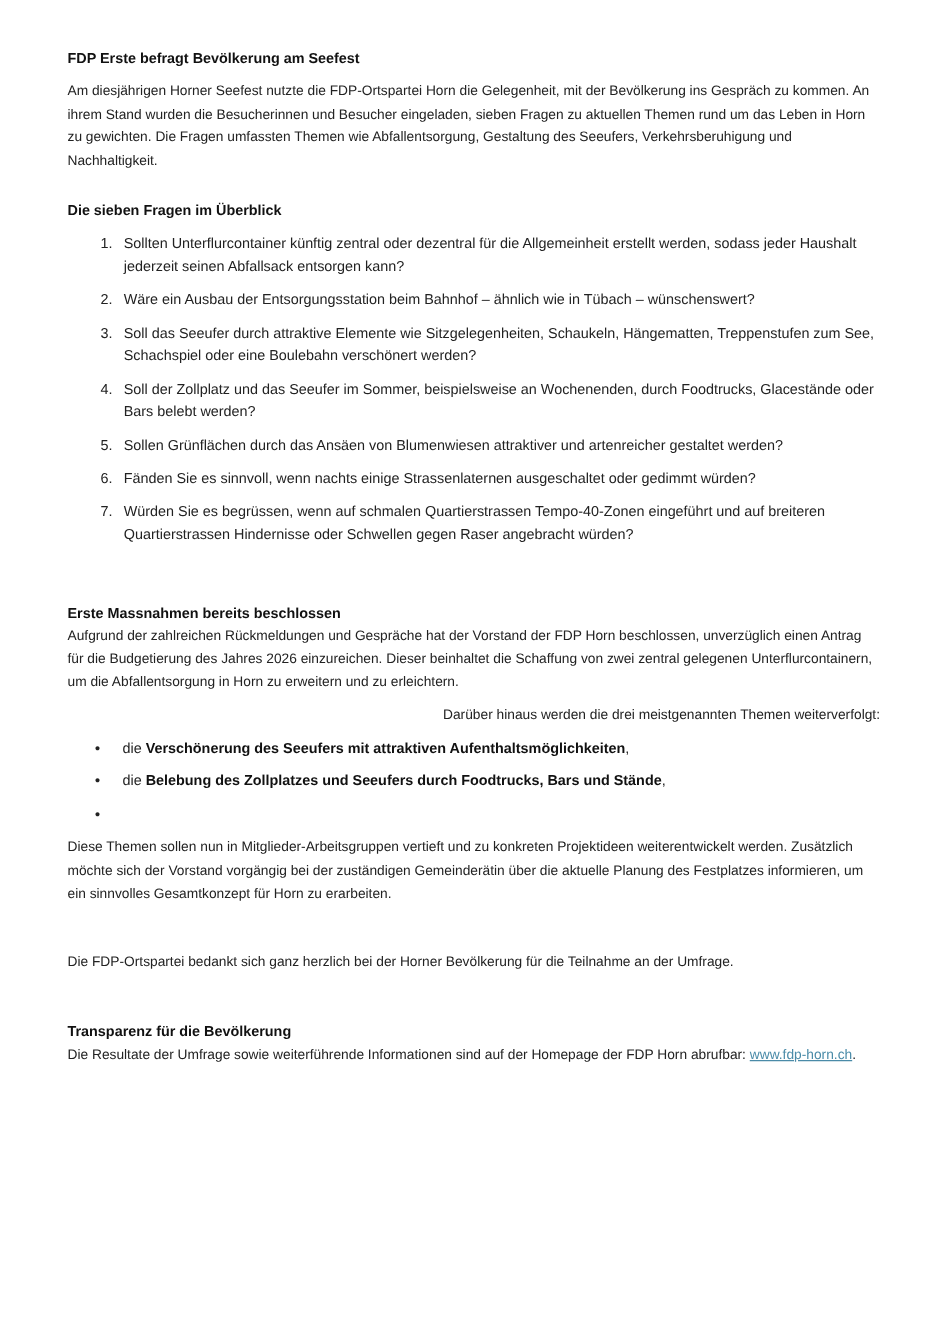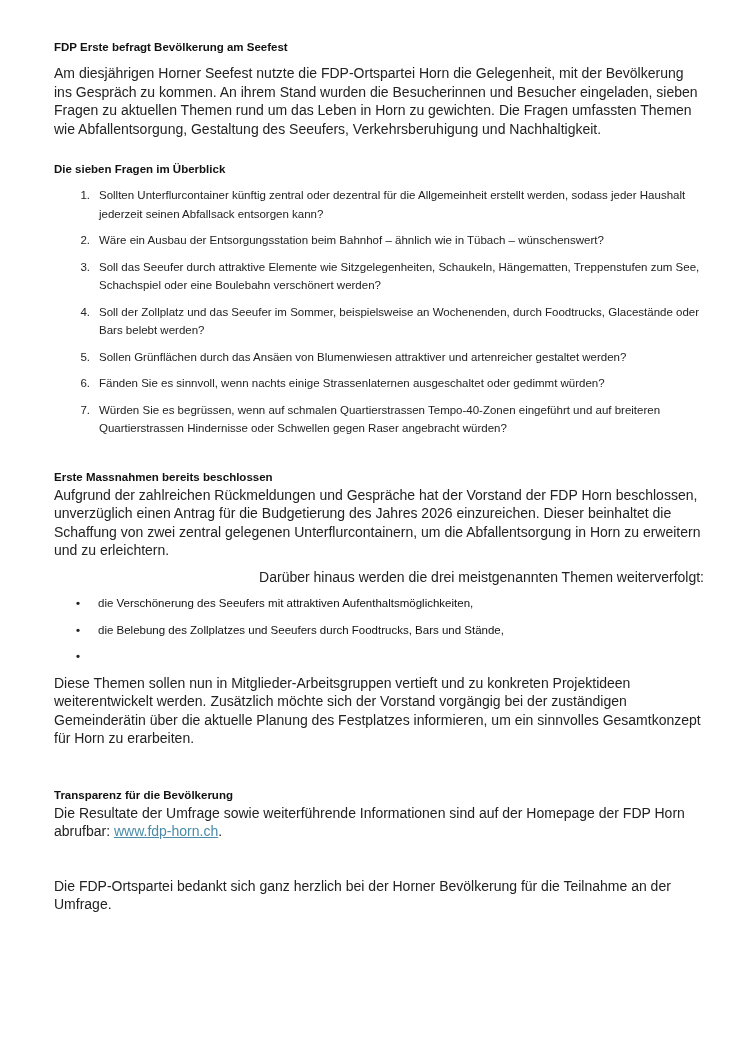--- a/index.html
+++ b/index.html
@@ -2,29 +2,29 @@
 <html><head>
   <meta charset="utf-8">
   <style>
     html, body { margin: 0; padding: 0; background: #ffffff; }
     body {
       width: 750px; height: 1062px; position: relative; overflow: hidden;
       font-family: "Liberation Sans", sans-serif; color: #222222;
     }
     .page { position: absolute; left: 54px; top: 38px; width: 650px; }
     .h { font-weight: bold; font-size: 11.5px; color: #111; margin: 0; line-height: 18px; }
-    .p { font-size: 14px; line-height: 18.5px; margin: 0; }
+    .p { font-size: 11px; line-height: 18.5px; margin: 0; }
     .ol { margin: 0; padding: 0; list-style: none; }
     .ol li { display: flex; font-size: 11.5px; line-height: 18.5px; margin-bottom: 8px; }
     .ol .num { width: 45px; flex: none; text-align: right; padding-right: 9px; box-sizing: border-box; }
     .ol .txt { flex: 1; }
     .ul { margin: 0; padding: 0; list-style: none; }
     .ul li { display: flex; font-size: 11.5px; line-height: 18.5px; margin-bottom: 8px; }
     .ul .bul { width: 44px; flex: none; text-align: right; padding-right: 18px; box-sizing: border-box; font-weight: bold; }
-    .ul b { font-weight: normal; color: #111; }
+    .ul b { font-weight: bold; color: #111; }
     a.link { color: #4a8ba8; text-decoration: underline; }
   </style>
 </head>
 <body>
 
 <div class="page">
 
   <section>
     <h1 class="h">FDP Erste befragt Bevölkerung am Seefest</h1>
     <p class="p" style="margin-top:8px;">Am diesjährigen Horner Seefest nutzte die FDP-Ortspartei Horn die Gelegenheit, mit der Bevölkerung ins Gespräch zu kommen. An ihrem Stand wurden die Besucherinnen und Besucher eingeladen, sieben Fragen zu aktuellen Themen rund um das Leben in Horn zu gewichten. Die Fragen umfassten Themen wie Abfallentsorgung, Gestaltung des Seeufers, Verkehrsberuhigung und Nachhaltigkeit.</p>
@@ -57,42 +57,42 @@
           <span class="num">6.</span>
           <span class="txt">Fänden Sie es sinnvoll, wenn nachts einige Strassenlaternen ausgeschaltet oder gedimmt würden?</span>
         </li>
       <li>
           <span class="num">7.</span>
           <span class="txt">Würden Sie es begrüssen, wenn auf schmalen Quartierstrassen Tempo-40-Zonen eingeführt und auf breiteren Quartierstrassen Hindernisse oder Schwellen gegen Raser angebracht würden?</span>
         </li>
     </ol>
   </section>
 
-  <section style="margin-top:30px;">
+  <section style="margin-top:44px;">
     <h2 class="h">Erste Massnahmen bereits beschlossen</h2>
     <p class="p">Aufgrund der zahlreichen Rückmeldungen und Gespräche hat der Vorstand der FDP Horn beschlossen, unverzüglich einen Antrag für die Budgetierung des Jahres 2026 einzureichen. Dieser beinhaltet die Schaffung von zwei zentral gelegenen Unterflurcontainern, um die Abfallentsorgung in Horn zu erweitern und zu erleichtern.</p>
     <p class="p" style="margin-top:8px;text-align:right;">Darüber hinaus werden die drei meistgenannten Themen weiterverfolgt:</p>
     <ul class="ul" style="margin-top:8px;">
       <li>
         <span class="bul">•</span>
         <span><span>die </span><b>Verschönerung des Seeufers mit attraktiven Aufenthaltsmöglichkeiten</b><span>,</span></span>
       </li>
       <li>
         <span class="bul">•</span>
         <span><span>die </span><b>Belebung des Zollplatzes und Seeufers durch Foodtrucks, Bars und Stände</b><span>,</span></span>
       </li>
       <li>
         <span class="bul">•</span>
       </li>
     </ul>
     <p class="p">Diese Themen sollen nun in Mitglieder-Arbeitsgruppen vertieft und zu konkreten Projektideen weiterentwickelt werden. Zusätzlich möchte sich der Vorstand vorgängig bei der zuständigen Gemeinderätin über die aktuelle Planung des Festplatzes informieren, um ein sinnvolles Gesamtkonzept für Horn zu erarbeiten.</p>
   </section>
 
+  <section style="margin-top:36px;">
+    <p class="p">Die FDP-Ortspartei bedankt sich ganz herzlich bei der Horner Bevölkerung für die Teilnahme an der Umfrage.</p>
+  </section>
+
   <section style="margin-top:38px;">
     <h2 class="h">Transparenz für die Bevölkerung</h2>
     <p class="p"><span>Die Resultate der Umfrage sowie weiterführende Informationen sind auf der Homepage der FDP Horn abrufbar: </span><a class="link" href="www.fdp-horn.ch">www.fdp-horn.ch</a><span>.</span></p>
   </section>
 
-  <section style="margin-top:36px;">
-    <p class="p">Die FDP-Ortspartei bedankt sich ganz herzlich bei der Horner Bevölkerung für die Teilnahme an der Umfrage.</p>
-  </section>
-
 </div>
 
 </body></html>

